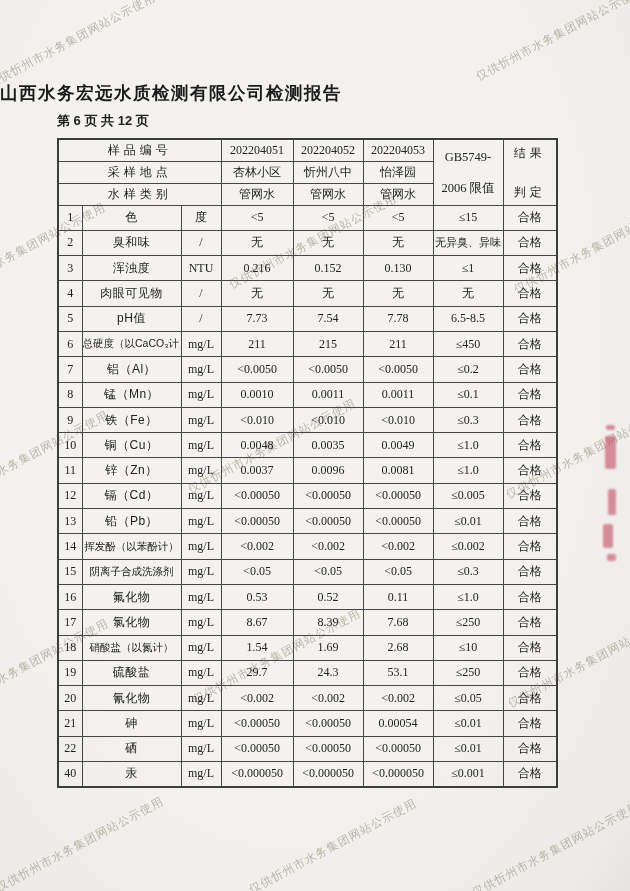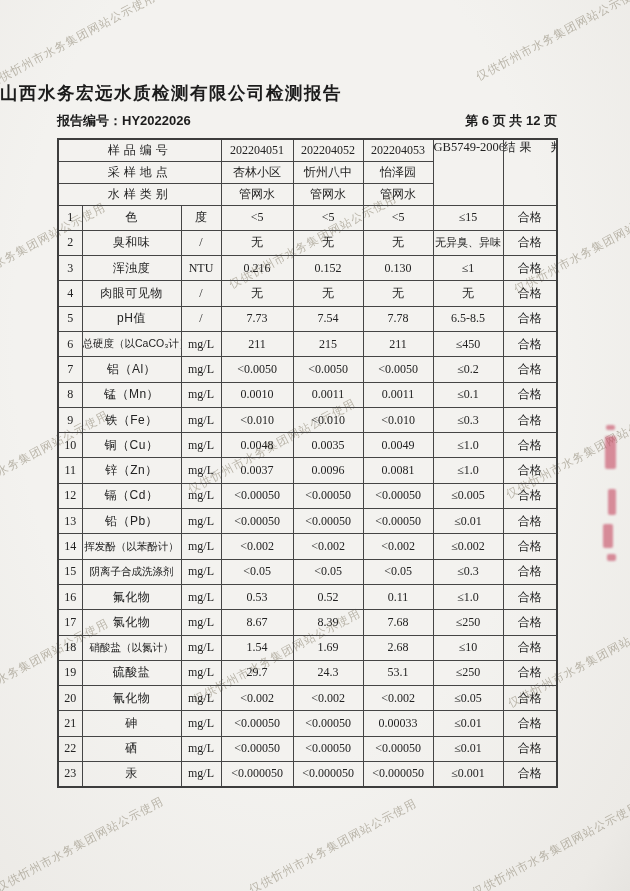--- a/index.html
+++ b/index.html
@@ -34,21 +34,21 @@
     border:1px solid #454545;padding:0;text-align:center;vertical-align:middle;
     font-size:12px;color:#222;overflow:hidden;white-space:nowrap;
   }
   thead tr{height:22px;}
   tbody tr{height:25.3px;}
   .hdr-label{letter-spacing:4px;margin-left:44px;}
   .val{font-family:"Liberation Serif", serif;font-size:12.5px;}
   .c-item{text-align:left;padding-left:6px;letter-spacing:0.5px;}
   .c-item.small{font-size:10.5px;letter-spacing:0;}
   .c-limit.small{font-size:11px;letter-spacing:0;}
-  .stack{display:flex;flex-direction:row;justify-content:space-around;height:62px;}
+  .stack{display:flex;flex-direction:column;justify-content:space-around;height:62px;}
   .stack div{line-height:1;}
   .limit-head div{font-family:"Liberation Serif", serif;font-size:12.5px;}
   .result-head div{letter-spacing:4px;gap:15px;}
   
   .stamp{
     position:absolute;background:rgba(199,77,102,.62);
     filter:blur(1.1px);border-radius:2px;pointer-events:none;
   }
 </style>
 </head>
@@ -69,21 +69,20 @@
       <div class="wm" style="left: 182px; top: 649px;">仅供忻州市水务集团网站公示使用</div>
       <div class="wm" style="left: 497px; top: 653px;">仅供忻州市水务集团网站公示使用</div>
       <div class="wm" style="left: -15px; top: 837px;">仅供忻州市水务集团网站公示使用</div>
       <div class="wm" style="left: 238px; top: 839px;">仅供忻州市水务集团网站公示使用</div>
       <div class="wm" style="left: 461px; top: 842px;">仅供忻州市水务集团网站公示使用</div>
     </div>
 
   <div class="title">山西水务宏远水质检测有限公司检测报告</div>
 
   <div class="meta">
-    <span>报告编号：HY2022026</span>
     <span>第 6 页 共 12 页</span>
   </div>
 
   <table class="report">
     <colgroup>
       <col style="width:24px">
         <col style="width:99px">
         <col style="width:40px">
       <col style="width:72px">
         <col style="width:70px">
@@ -323,36 +322,36 @@
           <td class="val">&lt;0.002</td>
           <td class="val c-limit">≤0.05</td>
           <td>合格</td>
         </tr>
         <tr>
           <td class="val">21</td>
           <td class="c-item">砷</td>
           <td class="val">mg/L</td>
           <td class="val">&lt;0.00050</td>
           <td class="val">&lt;0.00050</td>
-          <td class="val">0.00033</td>
+          <td class="val">0.00054</td>
           <td class="val c-limit">≤0.01</td>
           <td>合格</td>
         </tr>
         <tr>
           <td class="val">22</td>
           <td class="c-item">硒</td>
           <td class="val">mg/L</td>
           <td class="val">&lt;0.00050</td>
           <td class="val">&lt;0.00050</td>
           <td class="val">&lt;0.00050</td>
           <td class="val c-limit">≤0.01</td>
           <td>合格</td>
         </tr>
         <tr>
-          <td class="val">23</td>
+          <td class="val">40</td>
           <td class="c-item">汞</td>
           <td class="val">mg/L</td>
           <td class="val">&lt;0.000050</td>
           <td class="val">&lt;0.000050</td>
           <td class="val">&lt;0.000050</td>
           <td class="val c-limit">≤0.001</td>
           <td>合格</td>
         </tr>
       </tbody>
   </table>

